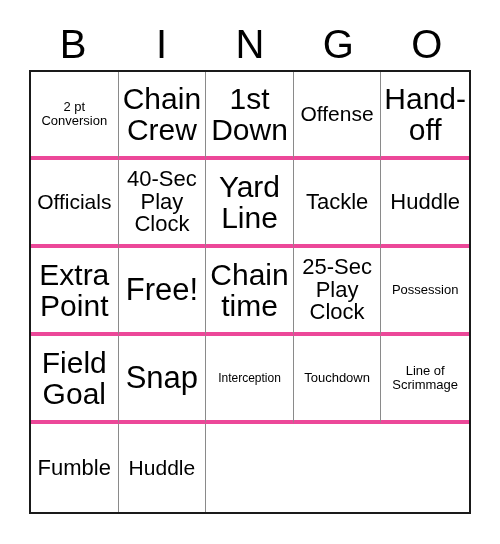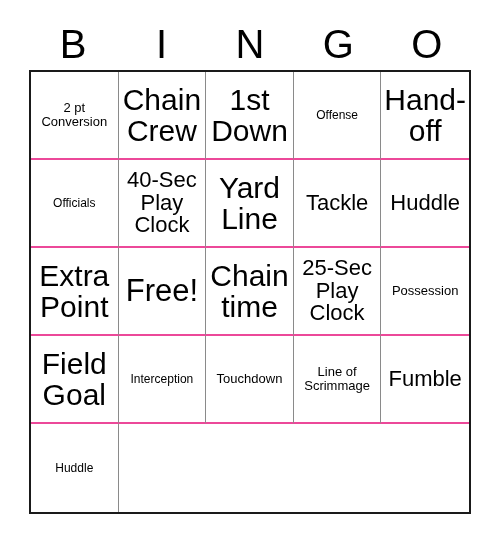--- a/index.html
+++ b/index.html
@@ -56,21 +56,21 @@
     display: grid;
     grid-template-columns: repeat(5, 1fr);
     grid-template-rows: repeat(5, 1fr);
     background: #ffffff;
   }
 
   .cell {
     position: relative;
     box-sizing: border-box;
     border-right: 1px solid #8a8a8a;
-    border-bottom: 2px solid #ec4899;
+    border-bottom: 4px solid #ec4899;
     display: flex;
     align-items: center;
     justify-content: center;
     text-align: center;
     background: #ffffff;
     overflow: hidden;
     padding: 1px 2px;
   }
   .cell:nth-child(5n) { border-right: none; }
   .cell:nth-child(n+21) { border-bottom: none; }
@@ -80,21 +80,21 @@
     width: 100%;
     line-height: 1.04;
     color: #000000;
     white-space: pre-line;
   }
 
   
   .fs-xl   { font-size: 31px; }
   .fs-lg   { font-size: 30px; }
   .fs-md   { font-size: 22px; }
-  .fs-sm   { font-size: 12px; }
+  .fs-sm   { font-size: 21px; }
   .fs-xs   { font-size: 13px; }
   .fs-xxs  { font-size: 12px; text-align: center; }
 </style>
 </head>
 <body>
 
 <div class="card">
 
   <div class="header-row">
     <div class="header-cell">B</div>
@@ -159,20 +159,23 @@
 Clock</span>
       </div>
       <div class="cell">
         <span class="cell-text fs-xs">Possession</span>
       </div>
       <div class="cell">
         <span class="cell-text fs-lg">Field
 Goal</span>
       </div>
       <div class="cell">
+        <span class="cell-text fs-xl">Snap</span>
+      </div>
+      <div class="cell">
         <span class="cell-text fs-xxs">Interception</span>
       </div>
       <div class="cell">
         <span class="cell-text fs-xs">Touchdown</span>
       </div>
       <div class="cell">
         <span class="cell-text fs-xs">Line of
 Scrimmage</span>
       </div>
       <div class="cell">

